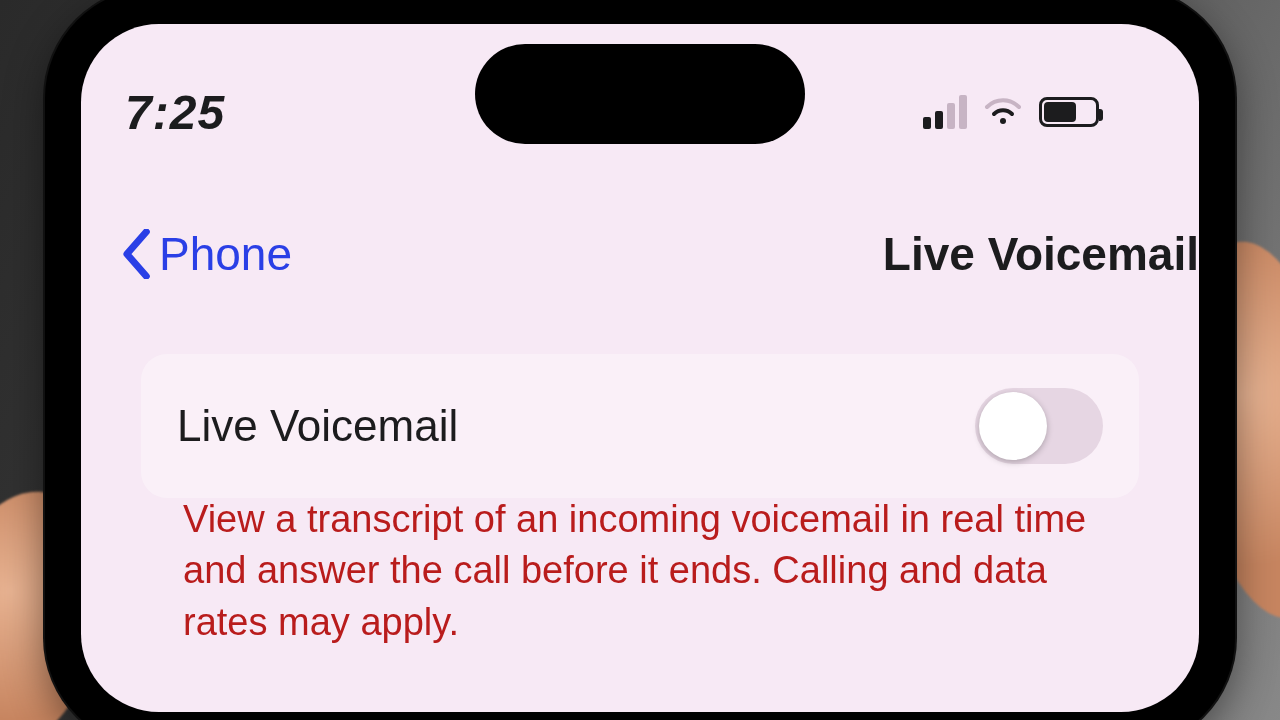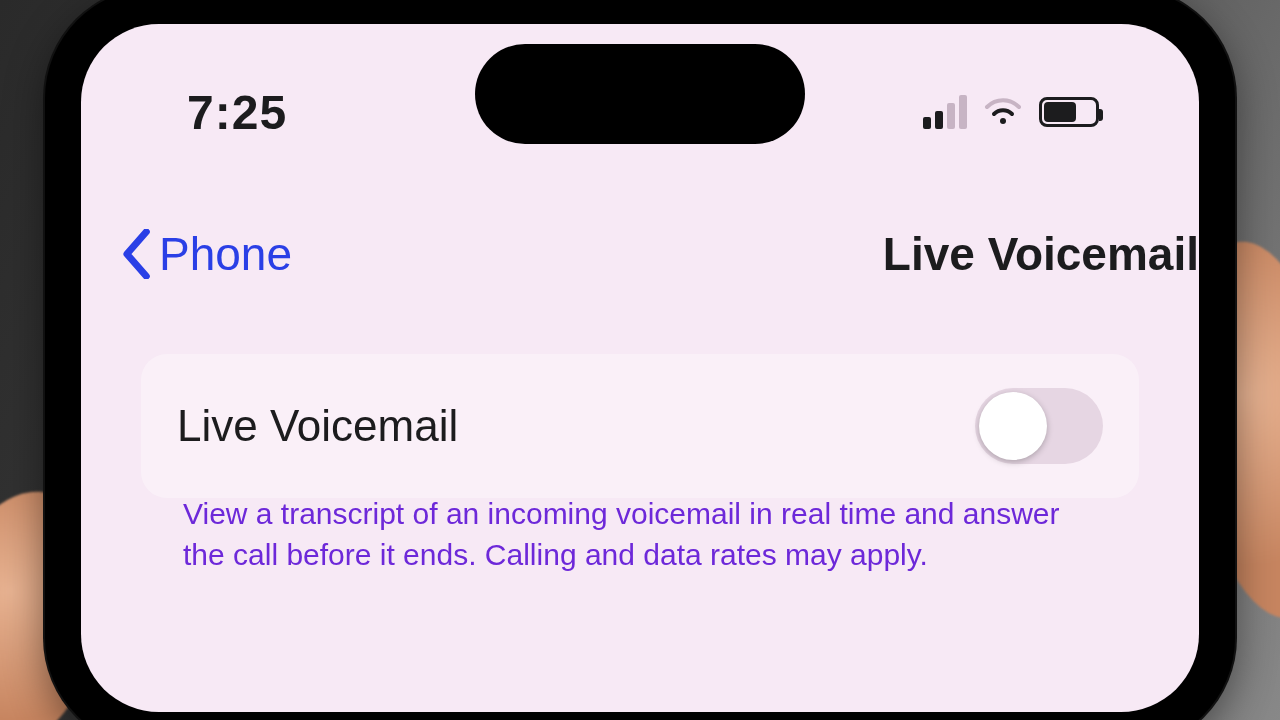--- a/index.html
+++ b/index.html
@@ -52,24 +52,25 @@
     border-radius: 60px;
   }
 
   
   .status-bar {
     position: absolute;
     top: 58px;
     left: 0;
     right: 0;
     height: 60px;
-    padding: 0 100px 0 106px;
+    padding: 0 100px 0 44px;
     display: flex;
     align-items: center;
     justify-content: space-between;
+    font-style: italic;
   }
   .status-time {
     font-size: 48px;
     font-weight: 600;
     letter-spacing: 1px;
   }
   .status-right {
     display: flex;
     align-items: center;
     gap: 16px;
@@ -159,23 +160,23 @@
     width:68px; height:68px;
     background:#fff; border-radius:50%;
     box-shadow: 0 2px 6px rgba(0,0,0,.25);
   }
 
   
   .footer {
     position: absolute;
     top: 470px;
     left: 102px; right: 102px;
-    font-size: 30px;
+    font-size: 38px;
     line-height: 1.35;
-    color: #6d28d9;
+    color: #b91c1c;
   }
 
   
   .finger{
     position:absolute; border-radius:50%;
     background: radial-gradient(circle at 40% 40%, #e8b392, #c78560 70%);
     filter: blur(1px);
   }
   .finger.l{ left:-60px; bottom:-30px; width:160px; height:260px; transform:rotate(12deg);}
   .finger.r{ right:-60px; top:240px;  width:150px; height:380px; transform:rotate(-8deg);}

